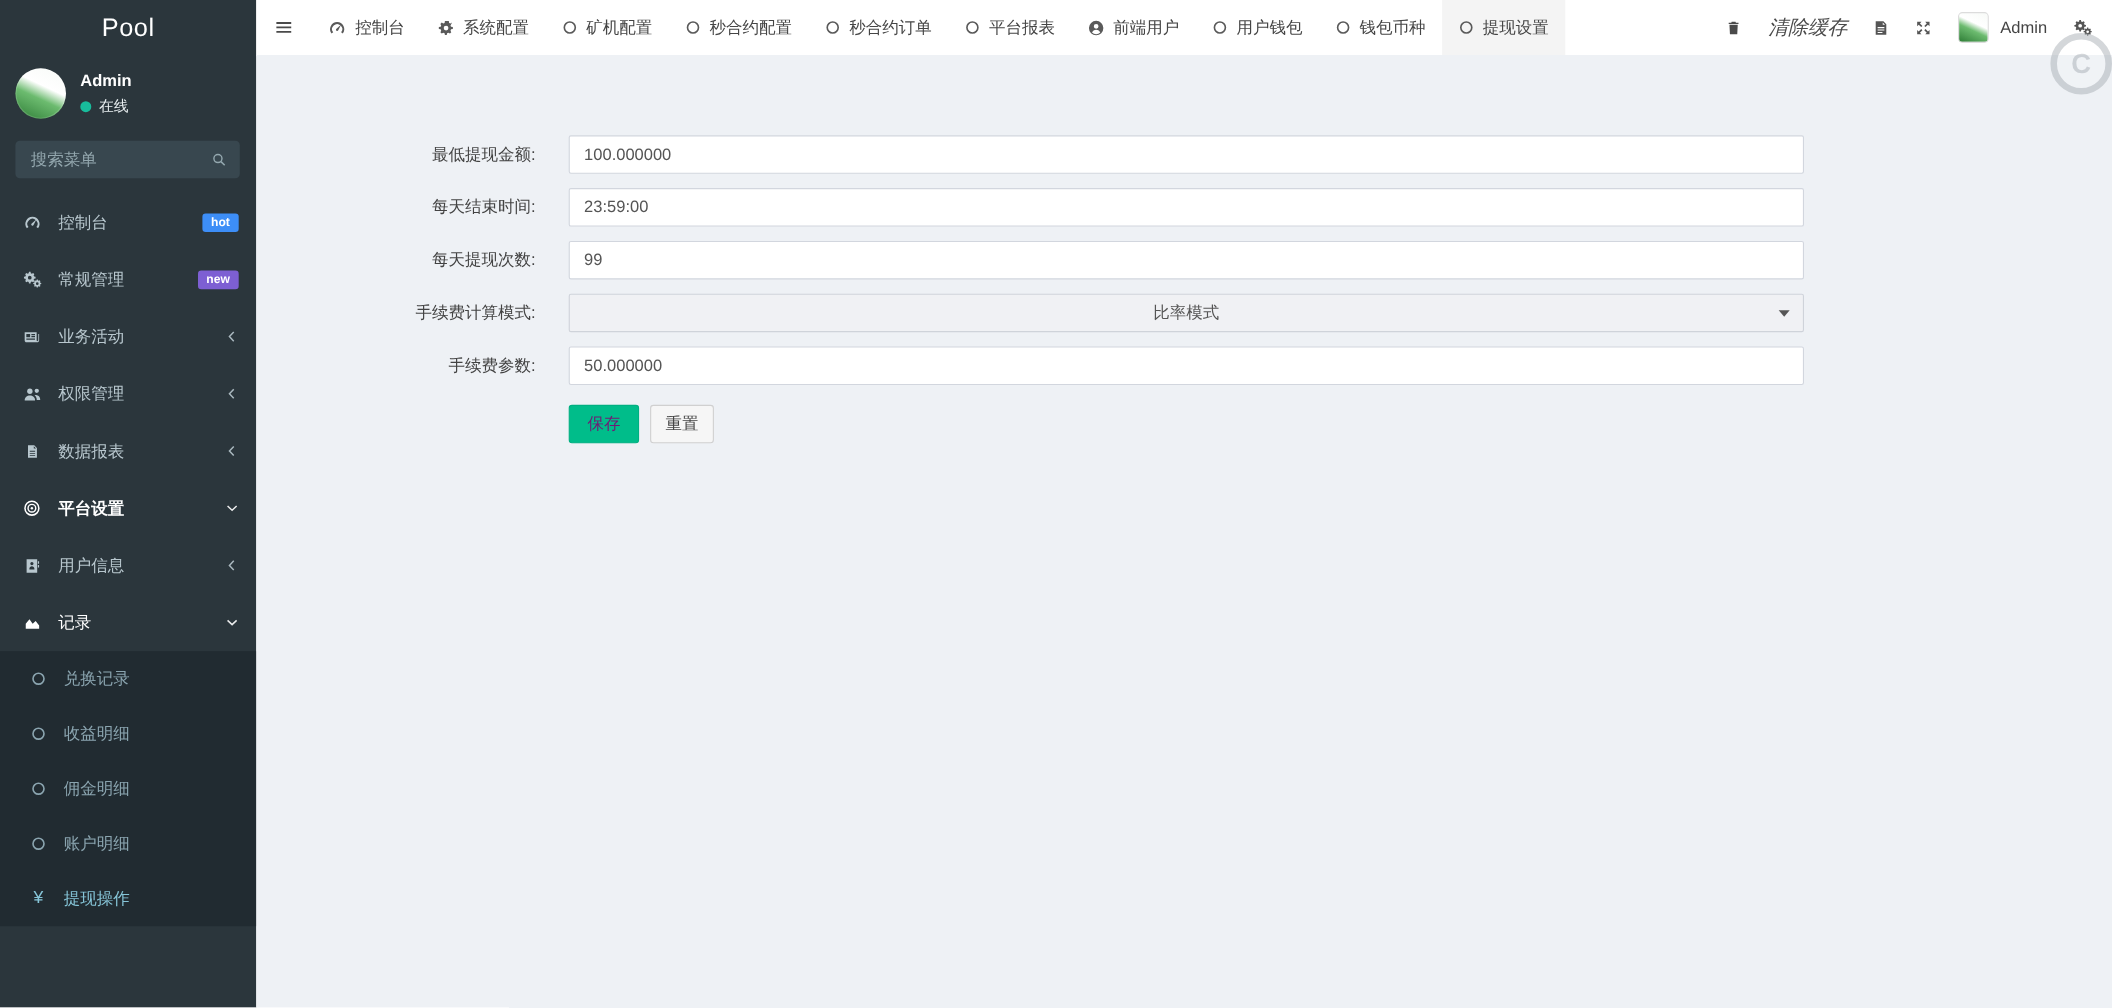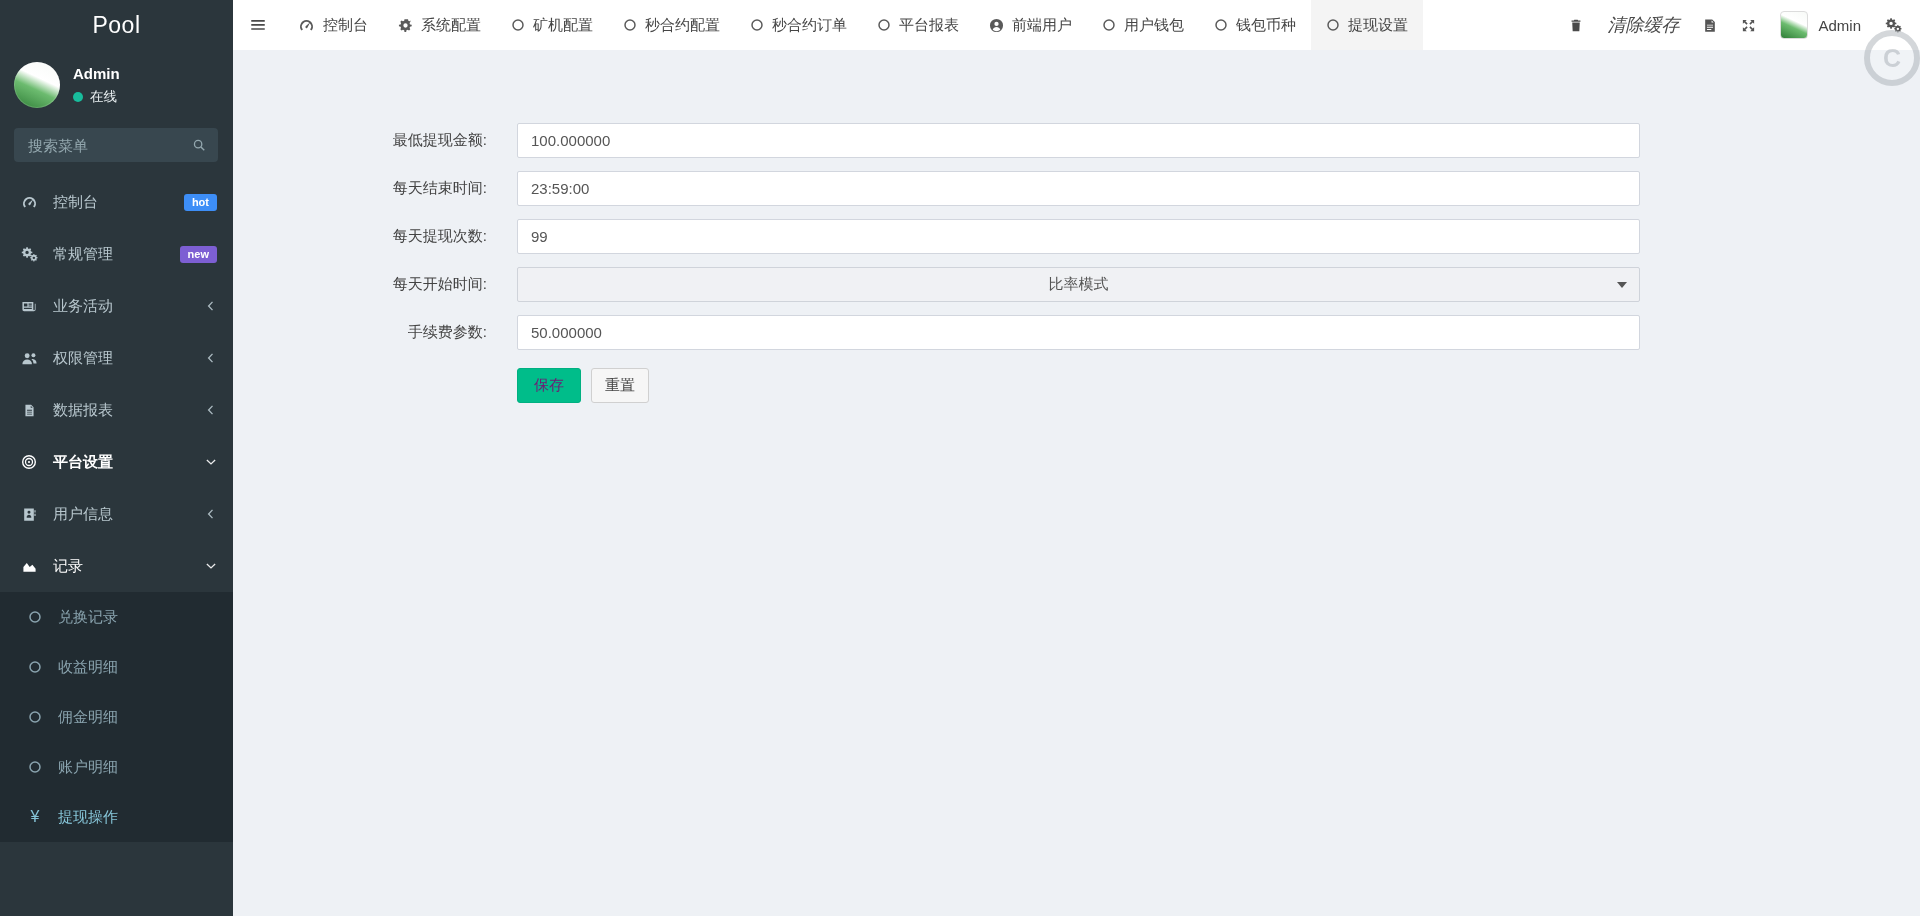--- a/index.html
+++ b/index.html
@@ -395,21 +395,21 @@
         </div>
         <div class="form-row">
           <label class="form-label">每天结束时间:</label>
           <input class="form-input" value="23:59:00" style="">
         </div>
         <div class="form-row">
           <label class="form-label">每天提现次数:</label>
           <input class="form-input" value="99" style="">
         </div>
         <div class="form-row">
-          <label class="form-label">每天开始时间:</label>
+          <label class="form-label">手续费计算模式:</label>
           <div class="form-select">
             <span>比率模式</span>
             <span class="caret"></span>
           </div>
         </div>
         <div class="form-row">
           <label class="form-label">手续费参数:</label>
           <input class="form-input" value="50.000000" style="">
         </div>
       </div>

